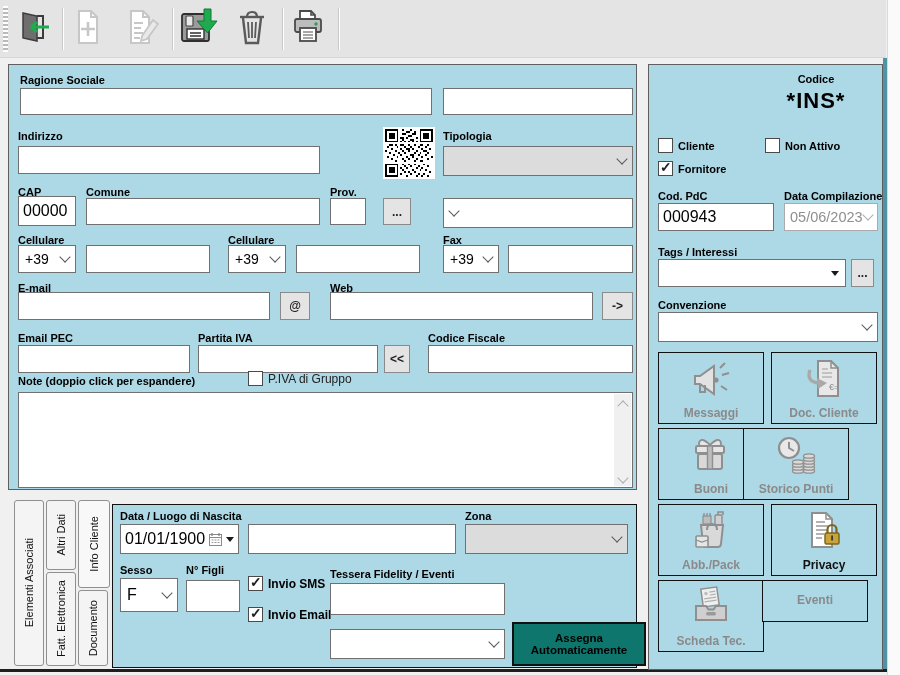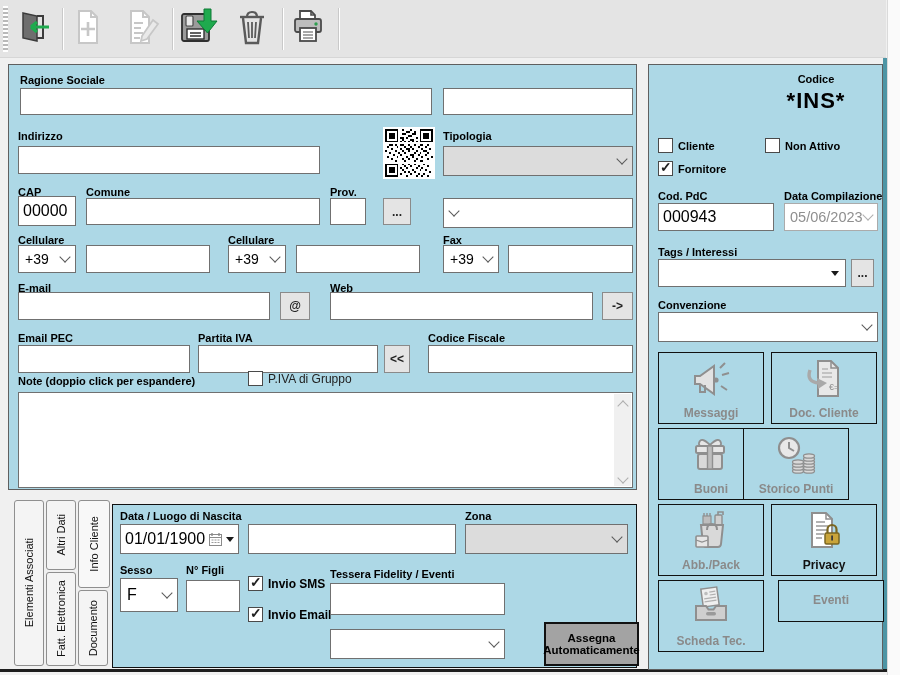--- a/index.html
+++ b/index.html
@@ -59,22 +59,22 @@
   .side-ic { position:absolute; top:4px; left:0; right:0; display:flex; justify-content:center; }
 
   
   .vtab { position:absolute; background:#F4F4F4; border:1px solid #8f8f8f; border-radius:3px;
           display:flex; align-items:center; justify-content:center; }
   .vtab span { writing-mode:vertical-rl; transform:rotate(180deg); font-size:11px; color:#111; white-space:nowrap; }
 
   .codice-lbl { position:absolute; font-size:11px; font-weight:bold; text-align:center; }
   .ins { position:absolute; font-size:22px; font-weight:bold; text-align:center; letter-spacing:1px; }
 
-  .assegna { position:absolute; left:512px; top:622px; width:95px; height:44px; background:#a3a3a3; border:2px solid #111;
-             font-size:11.5px; font-weight:bold; text-align:center; display:flex; align-items:center; justify-content:center;margin-left:32px; }
+  .assegna { position:absolute; left:512px; top:622px; width:134px; height:44px; background:#0f766e; border:2px solid #111;
+             font-size:11.5px; font-weight:bold; text-align:center; display:flex; align-items:center; justify-content:center; }
 
   .datefield { position:absolute; background:#fff; border:1px solid #707070; display:flex; align-items:center; gap:4px; padding:0 4px; }
   .datefield .dval { font-size:16px; }
   .qr { position:absolute; left:383px; top:127px; width:52px; height:52px; background:#fff; padding:2px; }
 </style>
 </head>
 <body>
 
 <div class="toolbar">
   <div class="grip"></div>
@@ -405,21 +405,21 @@
         <circle cx="17.5" cy="8" r="1.8" fill="#bdbdbd"></circle>
         <path d="M21 7 h6 M21 10 h6 M15 13 h12 M15 16 h12" stroke="#b0b0b0" stroke-width="1.2"></path>
       </g>
       <path d="M7 21 v14 h30 V21 h-10 l-2.5 3.5 h-5 L17 21 Z" fill="#cfcfcf" stroke="#8f8f8f" stroke-width="2"></path>
       <rect x="17" y="27" width="10" height="3.5" rx="1.7" fill="#9a9a9a"></rect>
     </svg>
   </span>
   <span class="side-lbl">Scheda Tec.</span>
 </div>
 
-<div class="side-btn" style="left:778px;top:580px;height:42px;justify-content:center">
+<div class="side-btn" style="left:762px;top:580px;height:42px;justify-content:center">
   <span class="side-lbl" style="position:static">Eventi</span>
 </div>
 
 <div class="vtab" style="left:14px;top:500px;width:30px;height:166px">
   <span>Elementi Associati</span>
 </div>
 <div class="vtab" style="left:46px;top:500px;width:30px;height:70px">
   <span>Altri Dati</span>
 </div>
 <div class="vtab" style="left:46px;top:572px;width:30px;height:94px">

